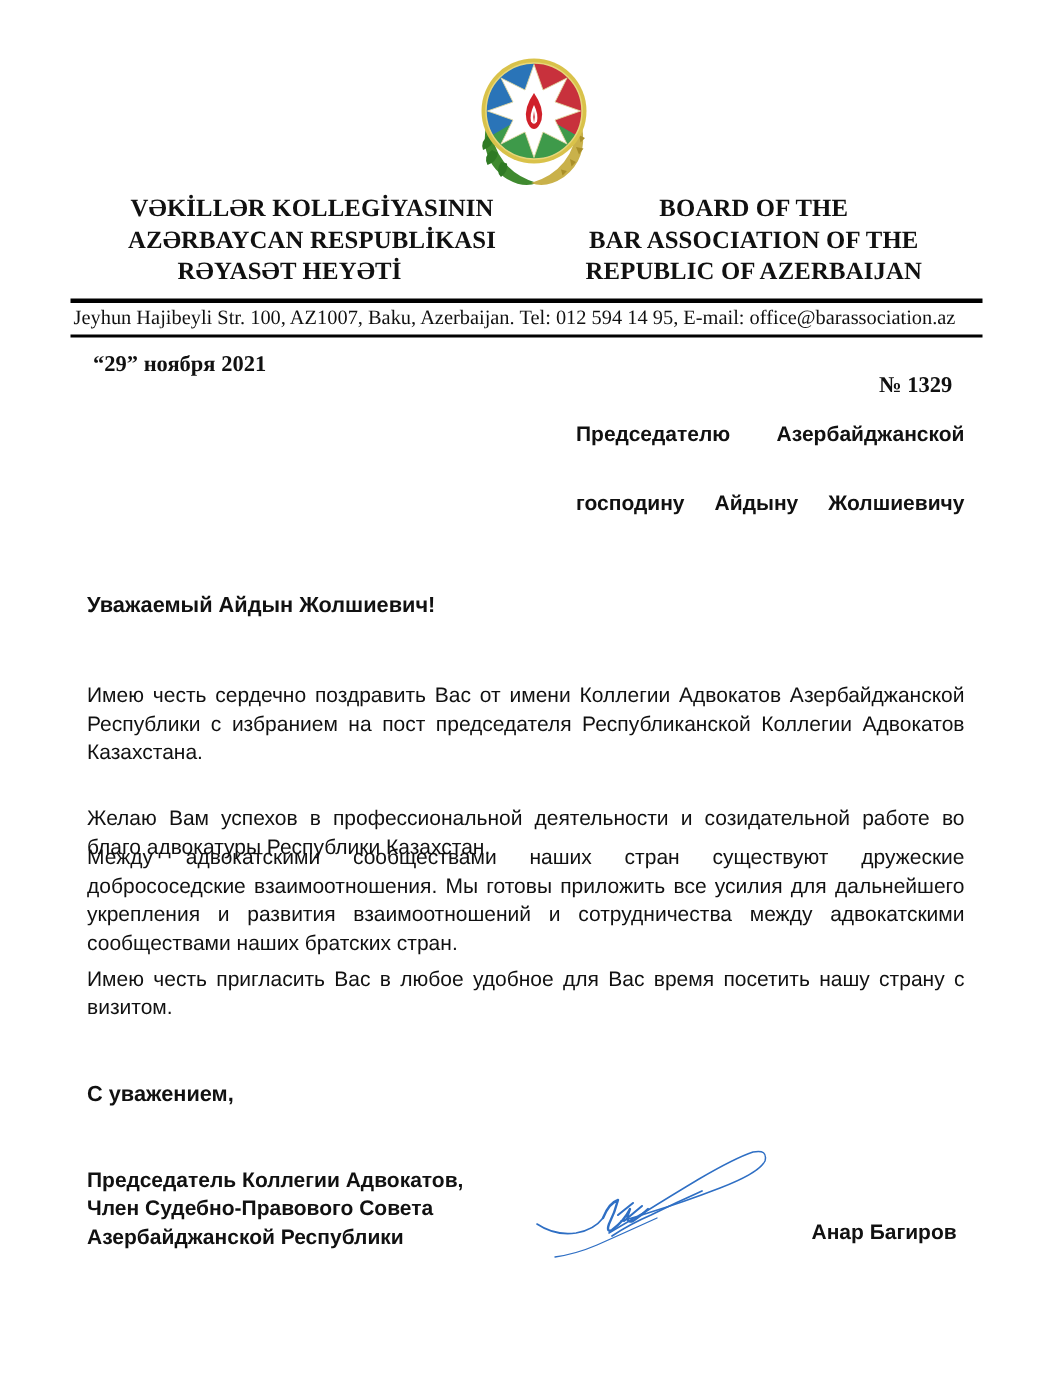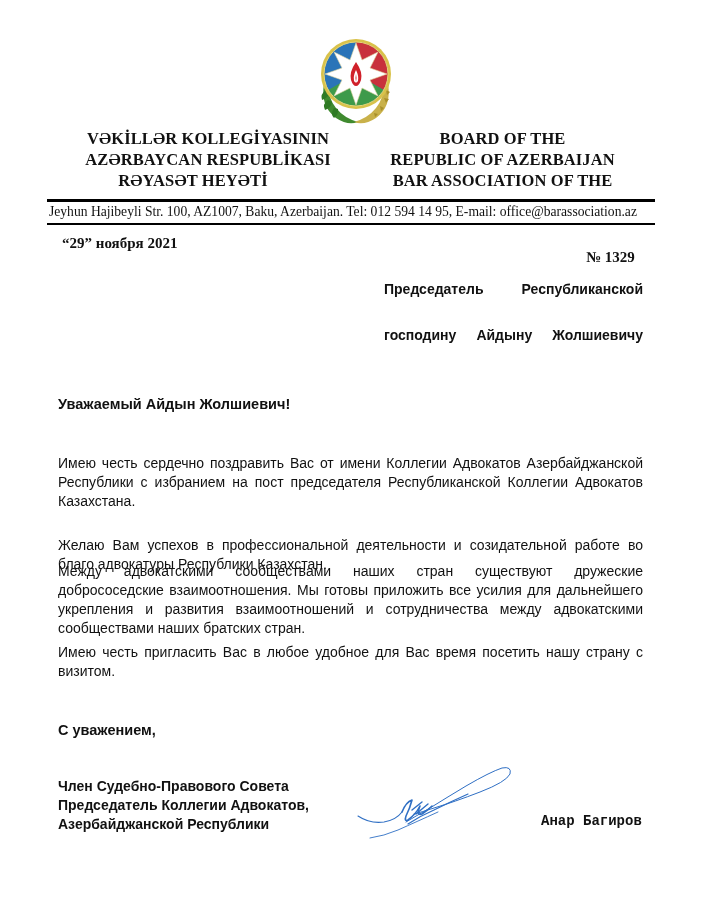--- a/index.html
+++ b/index.html
@@ -36,21 +36,21 @@
     .body p { margin: 0; text-align: justify; }
     .p1 { top: 454px; }
     .p2 { top: 536px; }
     .p3 { top: 562px; }
     .p4 { top: 643px; }
 
     .closing { left: 58px; top: 722px; font-size: 14.5px; font-weight: bold; }
     .sign-title { left: 58px; top: 777px; font-size: 14px; font-weight: bold; line-height: 19px; }
     .sign-title div { white-space: nowrap; }
     .signature { left: 350px; top: 750px; width: 170px; height: 95px; }
-    .sign-name { left: 541px; top: 813px; font-size: 14px; font-weight: bold; white-space: nowrap; font-family: Liberation Mono, monospace; }
+    .sign-name { left: 541px; top: 813px; font-size: 14px; font-weight: bold; white-space: nowrap; }
   </style>
 </head>
 <body>
 
 <div class="abs emblem">
   <svg width="100" height="100" viewBox="0 0 100 100">
 
     <path d="M18,58 Q14,80 30,92 Q42,100 52,96 Q38,92 30,82 Q22,72 22,58 Z" fill="#3f8a2f"></path>
     <path d="M20,64 q-6,4 -4,10 q6,-2 8,-8 Z M22,74 q-6,4 -3,10 q6,-2 7,-8 Z M28,82 q-4,6 0,10 q5,-4 4,-9 Z" fill="#2f7a24"></path>
     <path d="M82,58 Q86,80 70,92 Q58,100 48,96 Q62,92 70,82 Q78,72 78,58 Z" fill="#c9b14a"></path>
@@ -70,33 +70,33 @@
   </svg>
 </div>
 
 <div class="abs hdr hdr-left serif">
   <div>VƏKİLLƏR KOLLEGİYASININ</div>
   <div>AZƏRBAYCAN RESPUBLİKASI</div>
   <div class="l3">RƏYASƏT HEYƏTİ</div>
 </div>
 <div class="abs hdr hdr-right serif">
   <div>BOARD OF THE</div>
+  <div>BAR ASSOCIATION OF THE</div>
   <div>REPUBLIC OF AZERBAIJAN</div>
-  <div>BAR ASSOCIATION OF THE</div>
 </div>
 
 <div class="abs rule rule-top"></div>
 <div class="abs addr serif">Jeyhun Hajibeyli Str. 100, AZ1007, Baku, Azerbaijan. Tel: 012 594 14 95, E-mail: office@barassociation.az</div>
 <div class="abs rule rule-bot"></div>
 
 <div class="abs date serif">“29” ноября 2021</div>
 <div class="abs num serif">№ 1329</div>
 
 <div class="abs recip recip-1 sans">
-  <p class="jl">Председатель Республиканской</p>
+  <p class="jl">Председателю Азербайджанской</p>
 </div>
 <div class="abs recip recip-2 sans">
   <p class="jl">господину Айдыну Жолшиевичу</p>
 </div>
 
 <div class="abs greet sans">Уважаемый Айдын Жолшиевич!</div>
 
 <div class="abs body p1 sans">
   <p>Имею честь сердечно поздравить Вас от имени Коллегии Адвокатов Азербайджанской Республики с избранием на пост председателя Республиканской Коллегии Адвокатов Казахстана.</p>
 </div>
@@ -106,22 +106,22 @@
 <div class="abs body p3 sans">
   <p>Между адвокатскими сообществами наших стран существуют дружеские добрососедские взаимоотношения. Мы готовы приложить все усилия для дальнейшего укрепления и развития взаимоотношений и сотрудничества между адвокатскими сообществами наших братских стран.</p>
 </div>
 <div class="abs body p4 sans">
   <p>Имею честь пригласить Вас в любое удобное для Вас время посетить нашу страну с визитом.</p>
 </div>
 
 <div class="abs closing sans">С уважением,</div>
 
 <div class="abs sign-title sans">
+  <div>Председатель Коллегии Адвокатов,</div>
   <div>Член Судебно-Правового Совета</div>
-  <div>Председатель Коллегии Адвокатов,</div>
   <div>Азербайджанской Республики</div>
 </div>
 
 <div class="abs signature">
   <svg width="170" height="95" viewBox="0 0 170 95" fill="none" stroke="#2f6fc4" stroke-linecap="round" stroke-linejoin="round">
     <path d="M8,66 Q20,74 34,72 Q46,70 52,62" stroke-width="1.1"></path>
     <path d="M52,62 Q56,52 62,50 Q60,58 56,66 Q54,72 58,70 Q66,64 70,56 Q66,66 72,64 Q78,60 82,56" stroke-width="1.6"></path>
     <path d="M56,72 Q66,66 80,58 Q96,48 116,36 Q140,22 152,18 Q162,16 160,24 Q156,32 130,42 Q104,52 84,58 Q72,62 64,64" stroke-width="1"></path>
     <path d="M58,74 Q70,66 84,60 Q100,52 118,44" stroke-width="1.2"></path>
     <path d="M20,88 Q34,86 48,80 Q66,72 88,62" stroke-width="0.9"></path>

